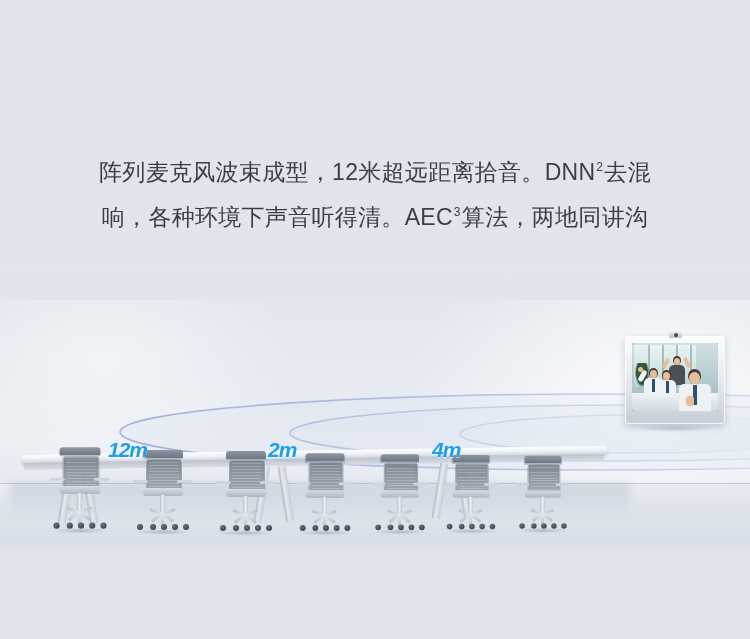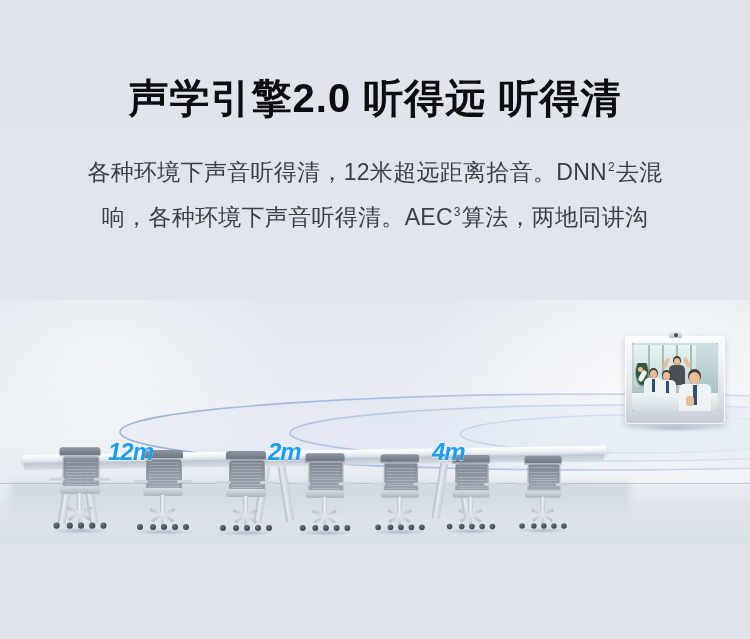--- a/index.html
+++ b/index.html
@@ -109,21 +109,21 @@
     background: linear-gradient(180deg, rgba(150,163,182,0.30) 0%, rgba(150,163,182,0.0) 100%);
     filter: blur(3px);
   }
 
   
   .waves { position: absolute; left: 0; top: 0; width: 750px; height: 245px; }
 
   
   .dist {
     position: absolute;
-    font-size: 24px;
+    font-size: 21px;
     font-weight: bold;
     font-style: italic;
     color: #1b9df0;
     letter-spacing: -1px;
     text-shadow: 0 1px 0 rgba(255,255,255,0.6);
   }
   .dist.d12 { left: 108px; top: 138px; }
   .dist.d8  { left: 268px; top: 138px; }
   .dist.d4  { left: 432px; top: 138px; }
 
@@ -286,24 +286,23 @@
     left: 0; top: 545px;
     width: 750px; height: 94px;
     background: #dfe4ec;
   }
 </style>
 </head>
 <body>
 
 <div class="page">
 
-  <div class="headline">声学引擎2.0 听得远 听得清</div>
 
   <div class="body-copy">
-    <span class="body-line"><span>各种环境下声音听得清，12米超远距离拾音。DNN</span><sup>2</sup><span>去混</span></span>
+    <span class="body-line"><span>阵列麦克风波束成型，12米超远距离拾音。DNN</span><sup>2</sup><span>去混</span></span>
     <span class="body-line"><span>响，各种环境下声音听得清。AEC</span><sup>3</sup><span>算法，两地同讲沟</span></span>
   </div>
 
   <div class="scene">
     <div class="wall-glow"></div>
     <div class="wall-glow2"></div>
 
     <svg class="waves" viewBox="0 0 750 245">
       <defs>
         <linearGradient id="wg" x1="0" y1="0" x2="1" y2="0">

